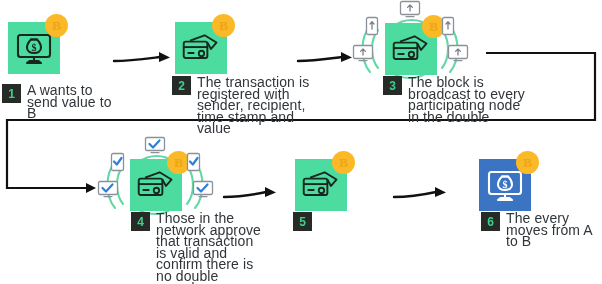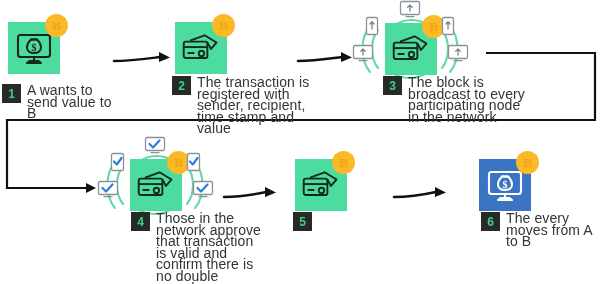--- a/index.html
+++ b/index.html
@@ -169,21 +169,21 @@
     </svg>
 
     <svg class="node" style="left:447px;top:44px;" width="22" height="18">
       <rect x="1.5" y="1.5" width="19" height="13" rx="1.4" fill="#ffffff" stroke="#8b9199" stroke-width="1.3"></rect>
       <path d="M11 5.2 L11 11 M8.6 7.4 L11 5 L13.4 7.4" fill="none" stroke="#7b8189" stroke-width="1.3" stroke-linecap="round" stroke-linejoin="round"></path>
       <path d="M7 16.6 L15 16.6" stroke="#8b9199" stroke-width="1.3" stroke-linecap="round"></path>
     </svg>
 
     <div class="caption" style="left:383px;top:76px;width:150px;">
       <div class="badge">3</div>
-      <div class="cap-text">The block is broadcast to every participating node in the network</div>
+      <div class="cap-text">The block is broadcast to every participating node in the double</div>
     </div>
   </div>
 
   <div class="step">
     <svg style="position:absolute;left:95px;top:152px;" width="120" height="66">
       <path d="M28 14 C20 24 20 42 28 52" fill="none" stroke="#62d9a4" stroke-width="2.1" stroke-linecap="round"></path>
       <path d="M20 10 C10 22 10 44 20 56" fill="none" stroke="#62d9a4" stroke-width="2.1" stroke-linecap="round"></path>
       <path d="M92 14 C100 24 100 42 92 52" fill="none" stroke="#62d9a4" stroke-width="2.1" stroke-linecap="round"></path>
       <path d="M100 10 C110 22 110 44 100 56" fill="none" stroke="#62d9a4" stroke-width="2.1" stroke-linecap="round"></path>
       <path d="M44 10 C54 2 70 2 78 10" fill="none" stroke="#62d9a4" stroke-width="2.1" stroke-linecap="round"></path>

